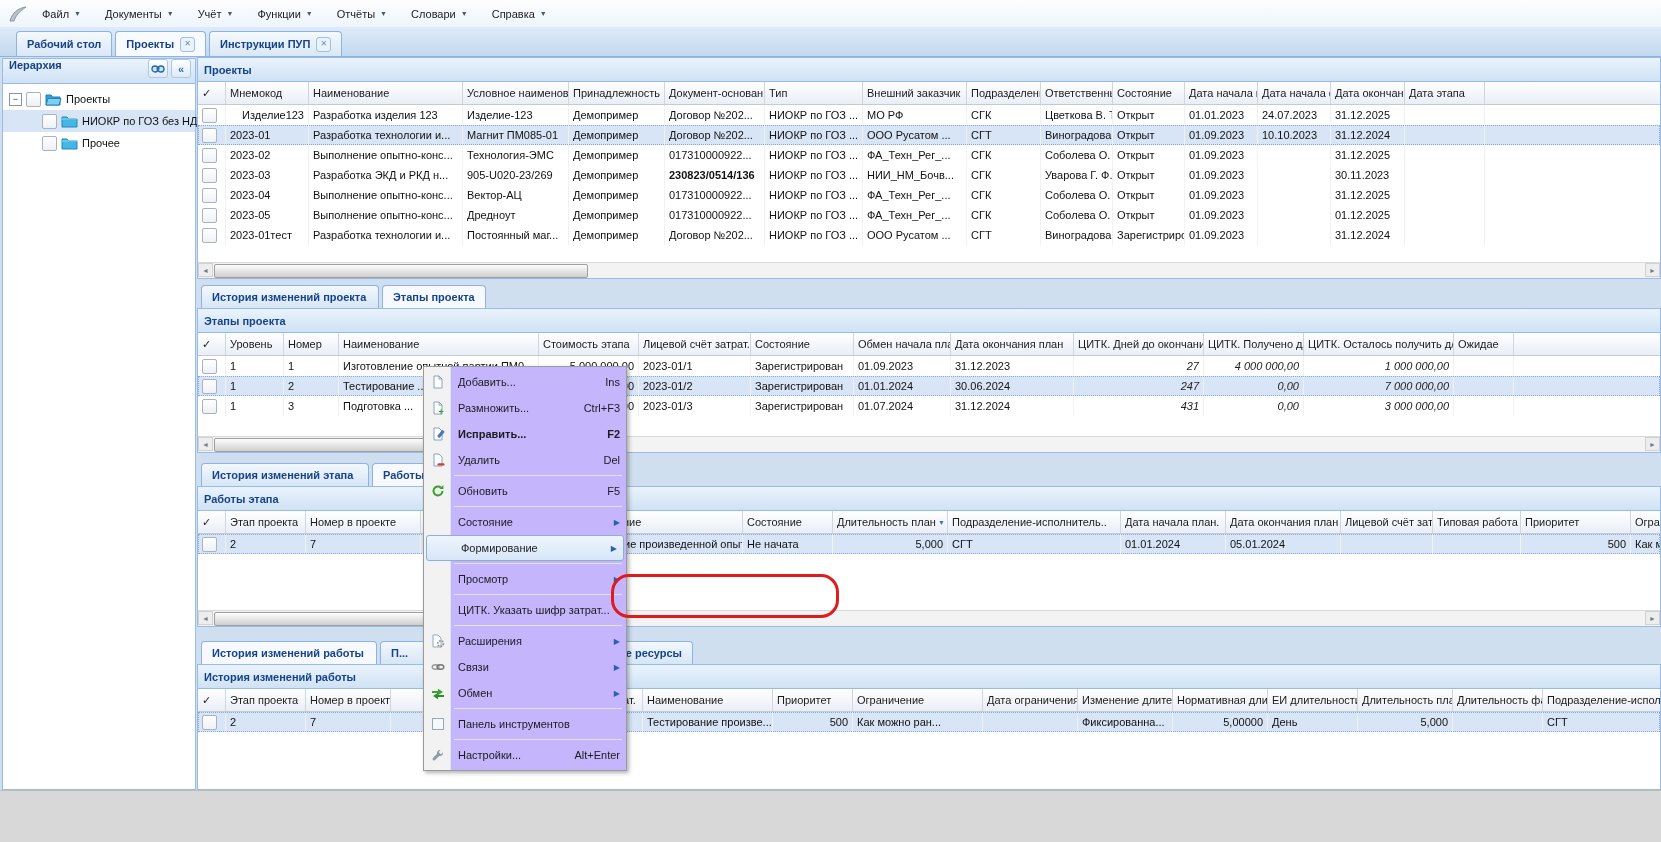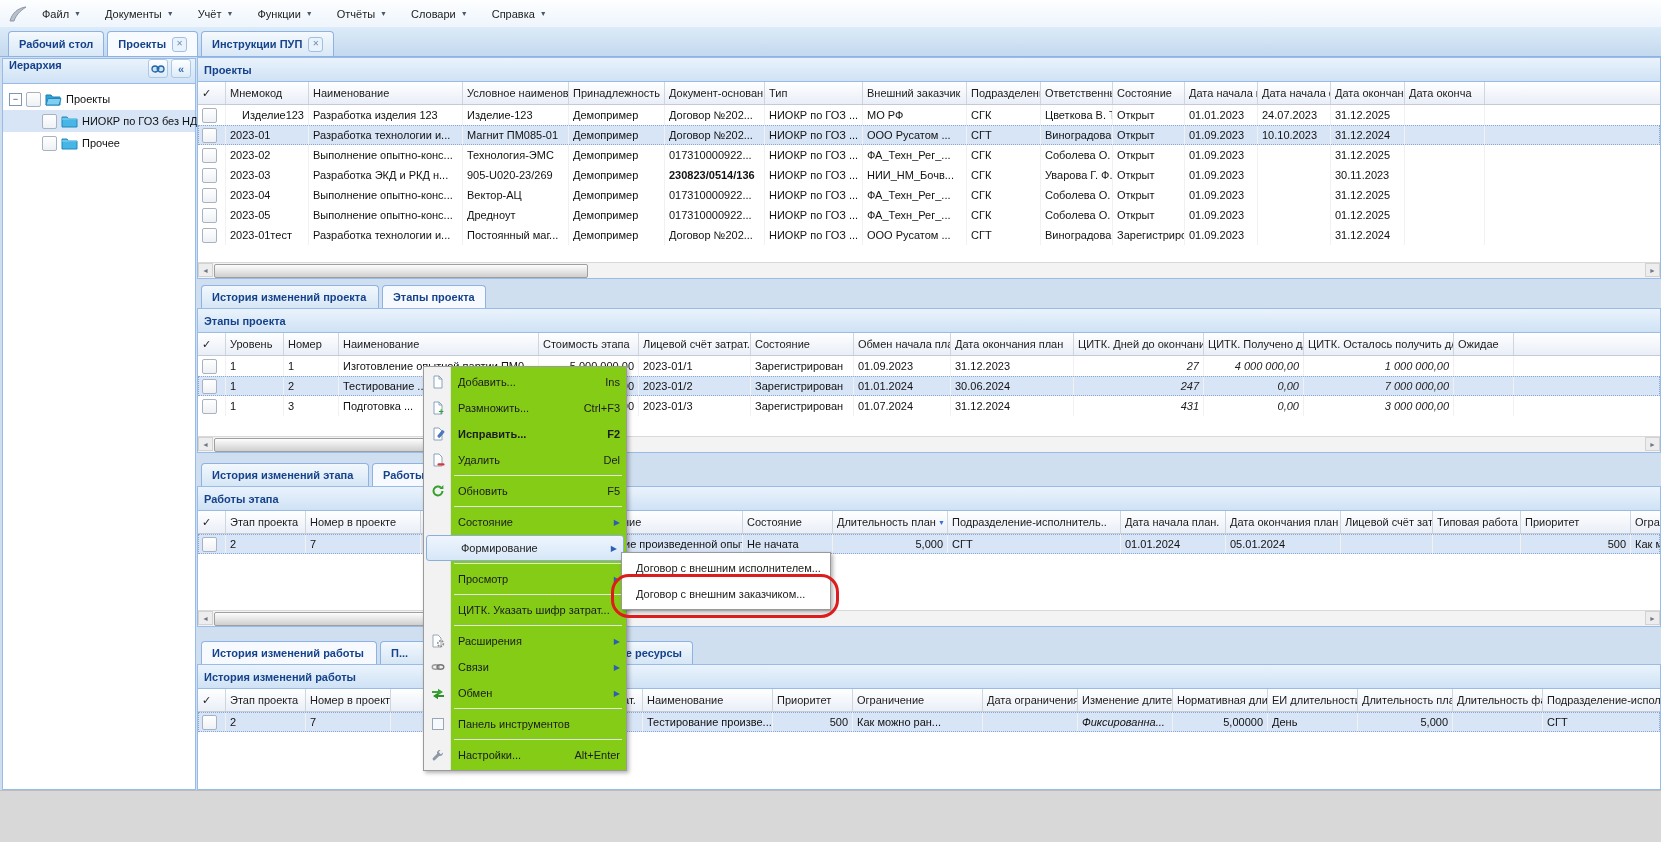--- a/index.html
+++ b/index.html
@@ -10,21 +10,21 @@
   .menubar{position:absolute;left:0;top:0;width:100%;height:27px;
            background:linear-gradient(#fdfeff,#eef5fc);border-bottom:1px solid #c6d7ea;
            display:flex;align-items:center;}
   .logo{width:24px;height:18px;margin-left:6px;display:inline-block}
   .mb-items{display:flex;align-items:center}
   .mb-item{display:flex;align-items:center;gap:5px;padding:3px 12px;cursor:default;color:#222}
   .mb-item .caret{font-size:7px;color:#4a5a6a;line-height:1}
   
   .tabbar{position:absolute;left:0;top:27px;width:100%;height:30px;
           background:linear-gradient(#dcebf8,#c4d9ee);border-bottom:1px solid #8db2e3;
-          display:flex;align-items:flex-end;padding-left:8px;box-sizing:border-box}
+          display:flex;align-items:flex-end;padding-left:16px;box-sizing:border-box}
   .tab{height:24px;display:flex;align-items:center;gap:6px;padding:0 10px;margin-right:3px;
        border:1px solid #8db2e3;border-bottom:none;border-radius:4px 4px 0 0;
        background:linear-gradient(#f4f9fd,#d9e8f6);color:#15428b;font-weight:bold;}
   .tab.on{background:#f7fbff;}
   .tab .close{width:13px;height:13px;border:1px solid #9fc0e2;border-radius:3px;background:#eaf2fb;
        color:#6d8fb5;font-size:8px;line-height:11px;text-align:center;font-weight:normal}
   
   .sidebar{position:absolute;left:2px;top:58px;width:194px;height:732px;background:#fff;
            border:1px solid #99bbe8;box-sizing:border-box;display:flex;flex-direction:column}
   .sb-head{height:24px;background:linear-gradient(#eaf3fc,#cfe2f5);border-bottom:1px solid #99bbe8;
@@ -68,21 +68,21 @@
   .gcell.r{text-align:right}.gcell.i{font-style:italic;color:#222}
   .gcell .cb{margin-top:3px}
   .hscroll{height:15px;flex:none;background:#f3f3f3;border-top:1px solid #d9d9d9;position:relative}
   .sarr{position:absolute;top:0;width:15px;height:14px;background:#ededed;color:#70798a;font-size:7px;
         line-height:14px;text-align:center;border:1px solid #d2d2d2;box-sizing:border-box}
   .sarr.l{left:0}.sarr.rr{right:0}
   .sthumb{position:absolute;top:1px;height:12px;border:1px solid #9f9f9f;border-radius:2px;
           background:linear-gradient(#fdfdfd,#cfcfcf)}
   .bottom-strip{position:absolute;left:0;top:790px;width:100%;height:52px;background:#d8d8d8;border-top:1px solid #bdbdbd}
   
-  .ctx{position:absolute;left:423px;top:366px;width:202px;background:#84cc16;border:1px solid #9a9a9a;
+  .ctx{position:absolute;left:423px;top:366px;width:202px;background:#c4b5fd;border:1px solid #9a9a9a;
        box-shadow:2px 2px 4px rgba(0,0,0,.3);padding:2px 0;z-index:50}
   .ctx:before{content:"";position:absolute;left:0;top:0;bottom:0;width:26px;background:#f2f2f2;border-right:1px solid #e2e2e2}
   .mitem{position:relative;height:26px;display:flex;align-items:center;padding:0 6px 0 2px;cursor:default}
   .mitem .mic{width:24px;height:16px;display:flex;align-items:center;justify-content:center;flex:none;z-index:1}
   .mitem .mlab{flex:1;padding-left:8px;color:#1c1c1c;z-index:1}
   .mitem .msc{color:#1c1c1c;z-index:1}
   .mitem .marr{font-size:8px;color:#2b5fb4;z-index:1}
   .mitem.b .mlab,.mitem.b .msc{font-weight:bold}
   .mitem.hl{margin:0 2px;border:1px solid #8bb0d8;border-radius:3px;background:linear-gradient(#eef5fd,#d7e7f8);height:24px}
   .msep{height:1px;background:#e3e3e3;margin:2px 4px 2px 30px}
@@ -237,21 +237,21 @@
               <div class="ghcell" style="width: 73px;">
                 <span>Дата начала план.</span>
               </div>
               <div class="ghcell" style="width: 73px;">
                 <span>Дата начала факт.</span>
               </div>
               <div class="ghcell" style="width: 74px;">
                 <span>Дата окончания пл</span>
               </div>
               <div class="ghcell" style="width: 80px;">
-                <span>Дата оконча</span>
+                <span>Дата этапа</span>
               </div>
               <div class="ghfill"></div>
             </div>
             <div class="gbody">
               <div class="grow">
                 <div class="gcell" style="width: 28px;"><span class="cb"></span></div>
                 <div class="gcell" style="width: 83px; text-align: right;">Изделие123</div>
                 <div class="gcell" style="width: 154px;">Разработка изделия 123</div>
                 <div class="gcell" style="width: 106px;">Изделие-123</div>
                 <div class="gcell" style="width: 96px;">Демопример</div>
@@ -643,21 +643,21 @@
               <div class="grow sel">
                 <div class="gcell" style="width: 28px;"><span class="cb"></span></div>
                 <div class="gcell" style="width: 80px;">2</div>
                 <div class="gcell" style="width: 85px;">7</div>
                 <div class="gcell" style="width: 134px;"></div>
                 <div class="gcell" style="width: 118px;"></div>
                 <div class="gcell" style="width: 130px;">Тестирование произве...</div>
                 <div class="gcell r" style="width: 80px;">500</div>
                 <div class="gcell" style="width: 130px;">Как можно ран...</div>
                 <div class="gcell" style="width: 95px;"></div>
-                <div class="gcell" style="width: 95px; font-style: italic;">Фиксированна...</div>
+                <div class="gcell" style="width: 95px;">Фиксированна...</div>
                 <div class="gcell r" style="width: 95px;">5,00000</div>
                 <div class="gcell" style="width: 90px;">День</div>
                 <div class="gcell r" style="width: 95px;">5,000</div>
                 <div class="gcell" style="width: 90px;"></div>
                 <div class="gcell" style="width: 200px;">СГТ</div>
               </div>
             </div>
           </div>
         </div>
       </div>
@@ -784,18 +784,14 @@
       <div class="mitem">
         <span class="mic">
           <svg width="14" height="14" viewBox="0 0 14 14">
             <path d="M9.5 2.2a2.8 2.8 0 0 0-3.4 3.6L2.2 9.7a1.5 1.5 0 1 0 2.1 2.1l3.9-3.9a2.8 2.8 0 0 0 3.6-3.4L9.9 6.4 7.6 4.1z" fill="#8d99a6"></path>
           </svg>
         </span>
         <span class="mlab">Настройки...</span>
         <span class="msc">Alt+Enter</span>
       </div>
     </div>
-  <div class="sub">
-      <div class="sitem">Договор с внешним исполнителем...</div>
-      <div class="sitem">Договор с внешним заказчиком...</div>
-    </div>
   <div class="anno" style="border-color: rgb(221, 29, 29);"></div>
 </div>
 
 </body></html>

